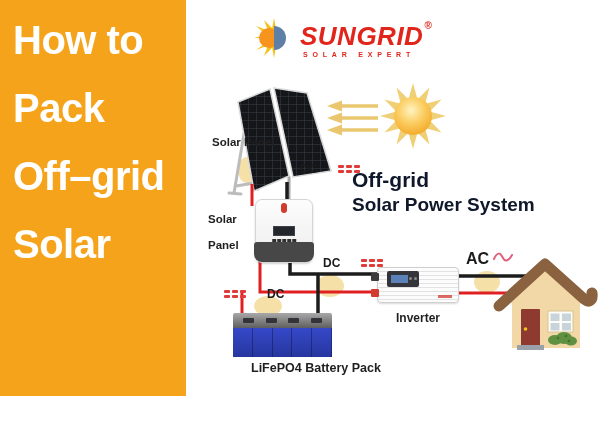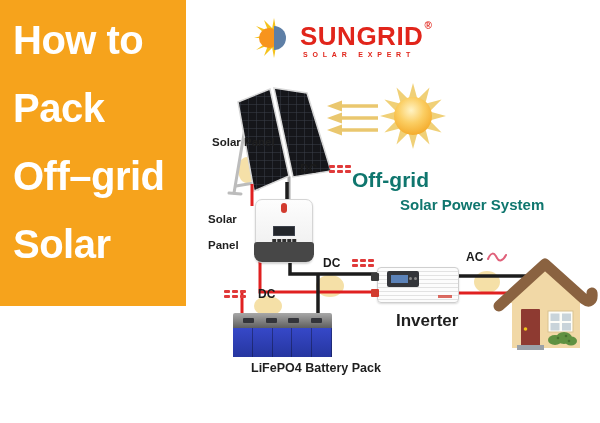--- a/index.html
+++ b/index.html
@@ -4,60 +4,60 @@
 <style>
   html,body { margin:0; padding:0; background:#ffffff; }
   * { box-sizing:border-box; }
   .canvas {
     position:relative; width:600px; height:423px; background:#ffffff;
     overflow:hidden; font-family:"Liberation Sans", sans-serif;
   }
 
   
   .banner {
-    position:absolute; left:0; top:0; width:186px; height:306px;
+    position:absolute; left:0; top:0; width:186px; height:396px;
     background:#F6A31C; padding-top:6px;
   }
   .banner-line {
     height:68px; line-height:68px; padding-left:13px;
     color:#ffffff; font-weight:700; font-size:40px; letter-spacing:-0.5px;
     white-space:nowrap;
   }
 
   
   .logo { position:absolute; left:250px; top:14px; display:flex; }
   .logo-text { margin-left:2px; margin-top:9px; }
   .brand-row { display:flex; align-items:flex-start; }
-  .brand { color:#E1251B; font-weight:700; font-size:26px; line-height:26px; letter-spacing:0.5px; }
+  .brand { color:#E1251B; font-weight:700; font-size:26px; line-height:26px; letter-spacing:0.5px;font-style:italic; }
   .reg { color:#E1251B; font-size:10px; font-weight:700; margin-top:-3px; margin-left:1px; }
   .tagline {
     color:#E1251B; font-weight:700; font-size:7px; letter-spacing:4.8px;
     margin-top:2px; padding-left:3px; white-space:nowrap;
   }
 
   
   .lbl { position:absolute; color:#1f1f1f; font-weight:700; white-space:nowrap;margin-left:8px; }
   .lbl-solar-panel { left:204px; top:136px; font-size:11.5px; }
   .lbl-controller { left:200px; top:206px; font-size:11.5px; }
   .lbl-controller div { line-height:26px; }
-  .lbl-inverter { left:388px; top:311px; font-size:17px; }
+  .lbl-inverter { left:388px; top:311px; font-size:12px; }
   .lbl-battery { left:227px; top:361px; font-size:12.5px;padding-left:16px; }
-  .diagram-title { position:absolute; left:352px; top:167px; color:#0f766e; font-weight:700; }
+  .diagram-title { position:absolute; left:352px; top:167px; color:#0f172a; font-weight:700; }
   .diagram-title .t1 { font-size:21px; line-height:25px; }
-  .diagram-title .t2 { font-size:15px; line-height:25px;margin-left:48px; }
-
-  .dc-label { position:absolute; display:flex; align-items:center; gap:12px;
+  .diagram-title .t2 { font-size:19px; line-height:25px; }
+
+  .dc-label { position:absolute; display:flex; align-items:center; gap:21px;
               font-weight:700; font-size:12px; color:#1b1b1b; }
   .dc-1 { left:300px; top:162px; }
   .dc-2 { left:323px; top:256px; }
   .dc-3 { left:224px; top:287px; }
   .dashes { display:inline-grid; grid-template-columns:repeat(3,6px); gap:2.5px 2px; }
   .dash { width:6px; height:2.5px; background:#E03A3A; border-radius:1px; }
-  .ac-label { position:absolute; left:466px; top:250px; display:flex; align-items:flex-end; gap:3px;
-              font-weight:700; font-size:12px; color:#1b1b1b; }
+  .ac-label { position:absolute; left:466px; top:250px; display:flex; align-items:flex-start; gap:3px;
+              font-weight:700; font-size:16px; color:#1b1b1b; }
 
   
   .controller {
     position:absolute; left:255px; top:199px; width:58px; height:64px;
     background:linear-gradient(180deg,#fdfdfd,#ececec);
     border:1px solid #d5d5d5; border-radius:7px;
     box-shadow:0 1px 2px rgba(0,0,0,.18);
   }
   .ctrl-vent { position:absolute; left:50%; top:3px; transform:translateX(-50%);
                width:6px; height:10px; background:#D23B2F; border-radius:3px; }

